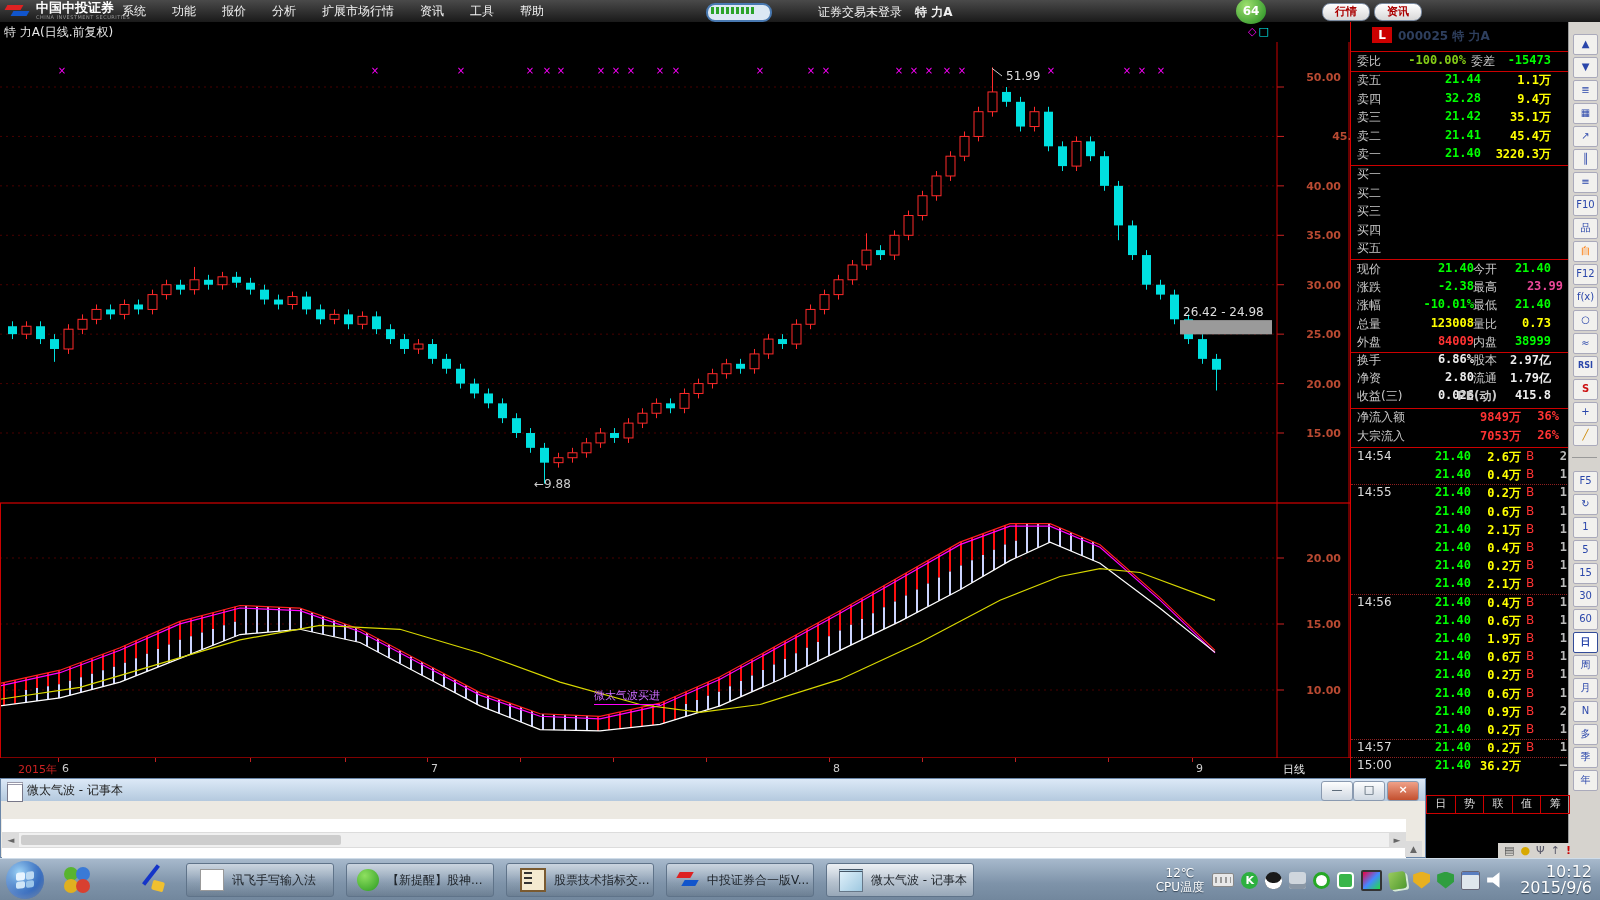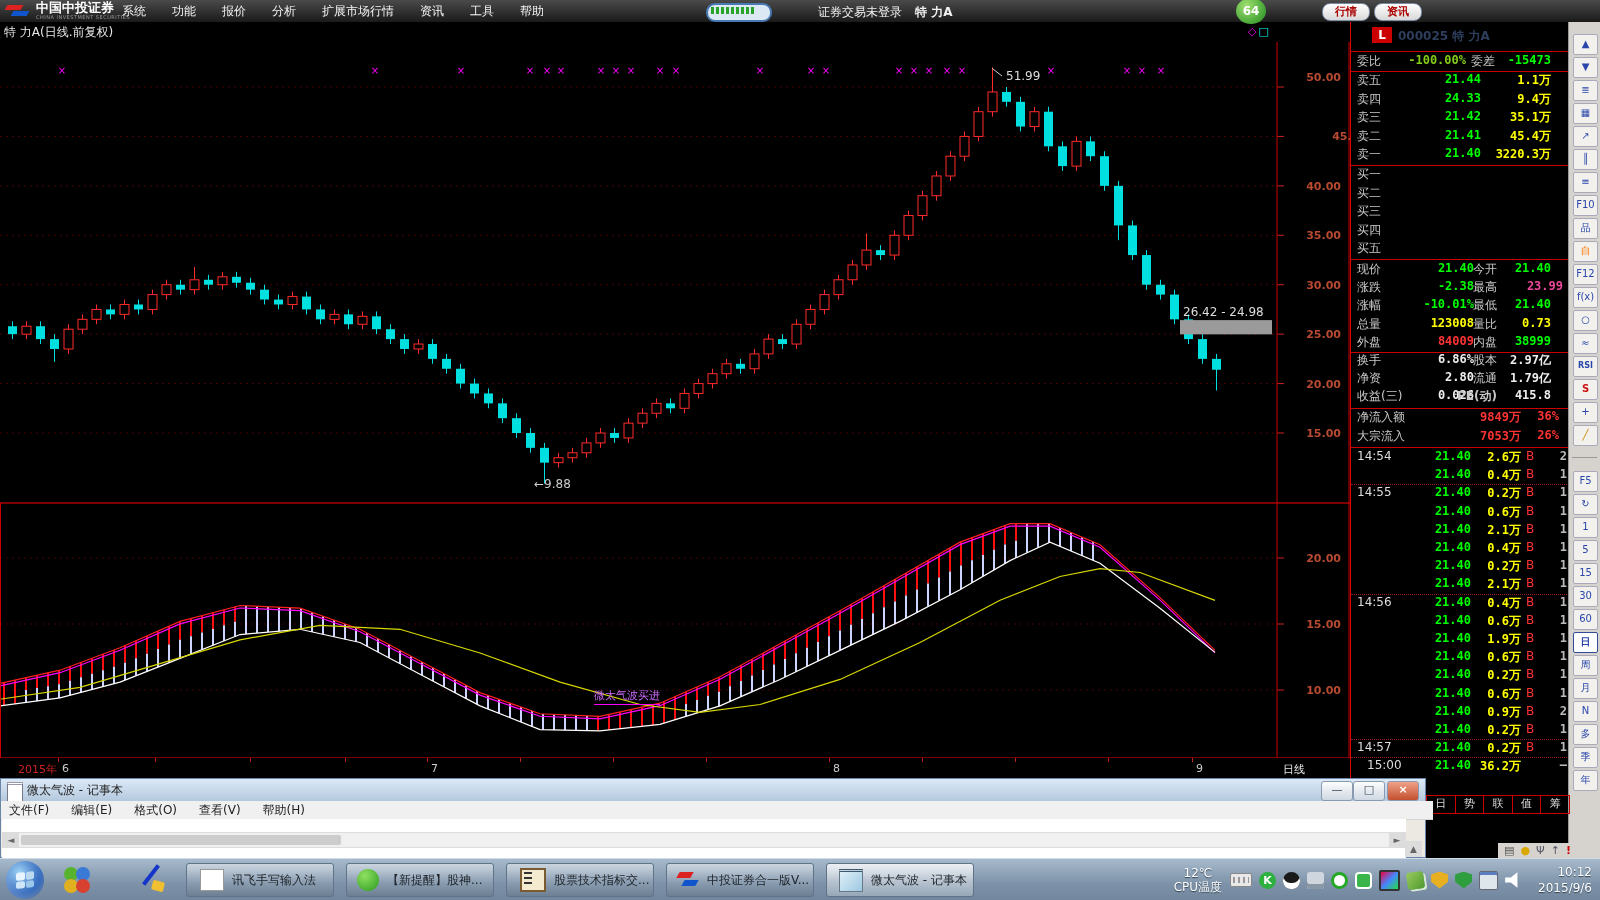--- a/index.html
+++ b/index.html
@@ -90,21 +90,21 @@
   .quickicon{position:absolute;top:6px;width:30px;height:30px;}
   .tbtn{position:absolute;top:4px;height:34px;border:1px solid #5f7389;border-radius:3px;
      background:linear-gradient(rgba(255,255,255,.45),rgba(255,255,255,.12) 50%,rgba(0,0,0,.08));
      color:#20262c;font-size:12px;display:flex;align-items:center;gap:8px;padding:0 10px;box-sizing:border-box;
      white-space:nowrap;overflow:hidden;}
   .tbtn.active{background:linear-gradient(rgba(255,255,255,.8),rgba(255,255,255,.45) 50%,rgba(255,255,255,.25));}
   .ticon{width:22px;height:22px;flex:0 0 22px;}
   #tray{position:absolute;right:4px;top:0;height:42px;display:flex;align-items:center;gap:8px;color:#fff;}
   .trayico{width:17px;height:17px;border-radius:3px;}
   #temp{font-size:12px;text-align:center;line-height:14px;color:#fff;text-shadow:0 1px 1px #345;}
-  #clock{font-size:12px;text-align:right;line-height:16px;color:#fff;text-shadow:0 1px 1px #345;margin-left:6px;margin-right:4px;}
+  #clock{font-size:16px;text-align:right;line-height:16px;color:#fff;text-shadow:0 1px 1px #345;margin-left:6px;margin-right:4px;}
   svg text{font-family:"DejaVu Sans","Liberation Sans",sans-serif;}
 </style>
 </head>
 <body>
 
 <div id="app">
 
   <div id="topbar" class="abs">
     <div class="abs brandmark">
         <span class="b1"></span>
@@ -570,21 +570,21 @@
         <span class="qv" style="color: rgb(0, 255, 0); right: 18px; left: auto;">-15473</span>
       </div>
       <div class="hline" style="top: 49px;"></div>
       <div class="qrow" style="top: 50px; height: 18px;">
         <span class="ql" style="left: 6px;">卖五</span>
         <span class="qv" style="color: rgb(0, 255, 0); right: 88px; left: auto;">21.44</span>
         <span class="qv" style="color: rgb(255, 255, 0); right: 18px; left: auto;">1.1万</span>
       </div>
       <div class="qrow" style="top: 68.5px; height: 18px;">
         <span class="ql" style="left: 6px;">卖四</span>
-        <span class="qv" style="color: rgb(0, 255, 0); right: 88px; left: auto;">24.33</span>
+        <span class="qv" style="color: rgb(0, 255, 0); right: 88px; left: auto;">32.28</span>
         <span class="qv" style="color: rgb(255, 255, 0); right: 18px; left: auto;">9.4万</span>
       </div>
       <div class="qrow" style="top: 87px; height: 18px;">
         <span class="ql" style="left: 6px;">卖三</span>
         <span class="qv" style="color: rgb(0, 255, 0); right: 88px; left: auto;">21.42</span>
         <span class="qv" style="color: rgb(255, 255, 0); right: 18px; left: auto;">35.1万</span>
       </div>
       <div class="qrow" style="top: 105.5px; height: 18px;">
         <span class="ql" style="left: 6px;">卖二</span>
         <span class="qv" style="color: rgb(0, 255, 0); right: 88px; left: auto;">21.41</span>
@@ -789,21 +789,21 @@
       </div>
       <div class="qrow" style="top: 718.2px; height: 18px;">
         <span class="ql" style="color: rgb(221, 221, 221); left: 6px;">14:57</span>
         <span class="qv" style="color: rgb(0, 255, 0); right: 98px; left: auto;">21.40</span>
         <span class="qv" style="color: rgb(255, 255, 0); right: 48px; left: auto;">0.2万</span>
         <span class="ql" style="color: rgb(255, 51, 51); left: 175px;">B</span>
         <span class="qv" style="color: rgb(187, 187, 187); right: 2px; left: auto;">1</span>
       </div>
       <div class="dotline" style="top: 717.2px;"></div>
       <div class="qrow" style="top: 736.4px; height: 18px;">
-        <span class="ql" style="color: rgb(221, 221, 221); left: 16px;">15:00</span>
+        <span class="ql" style="color: rgb(221, 221, 221); left: 6px;">15:00</span>
         <span class="qv" style="color: rgb(0, 255, 0); right: 98px; left: auto;">21.40</span>
         <span class="qv" style="color: rgb(255, 255, 0); right: 48px; left: auto;">36.2万</span>
         <span class="ql" style="color: rgb(255, 51, 51); left: 175px;"></span>
         <span class="qv" style="color: rgb(187, 187, 187); right: 2px; left: auto;">—</span>
       </div>
       <div class="dotline" style="top: 735.4px;"></div>
     </div>
   <div id="lbadge" class="abs">L</div>
   <div id="faintcode" class="abs">000025 特 力A</div>
   <div id="tabs" class="abs">
@@ -858,27 +858,20 @@
     </div>
 
   <div id="notepad" class="abs">
     <div id="np-title">
       <div id="np-icon"></div>
       <span id="np-title-text">微太气波 - 记事本</span>
       <div class="npbtn" style="right:72px">—</div>
       <div class="npbtn" style="right:40px">□</div>
       <div class="npbtn npclose" style="right:6px">×</div>
     </div>
-    <div id="np-menu">
-        <span>文件(F)</span>
-        <span>编辑(E)</span>
-        <span>格式(O)</span>
-        <span>查看(V)</span>
-        <span>帮助(H)</span>
-      </div>
     <div id="np-body"></div>
     <div id="np-hscroll">
       <div class="nparrow" style="left:0;top:0">◄</div>
       <div class="nparrow" style="right:0;top:0">►</div>
       <div style="position:absolute;left:18px;top:2px;width:320px;height:10px;background:#cdcdcd;border-radius:2px"></div>
     </div>
     <div id="np-vup">▲</div>
   </div>
 
   <div id="taskbar" class="abs">

